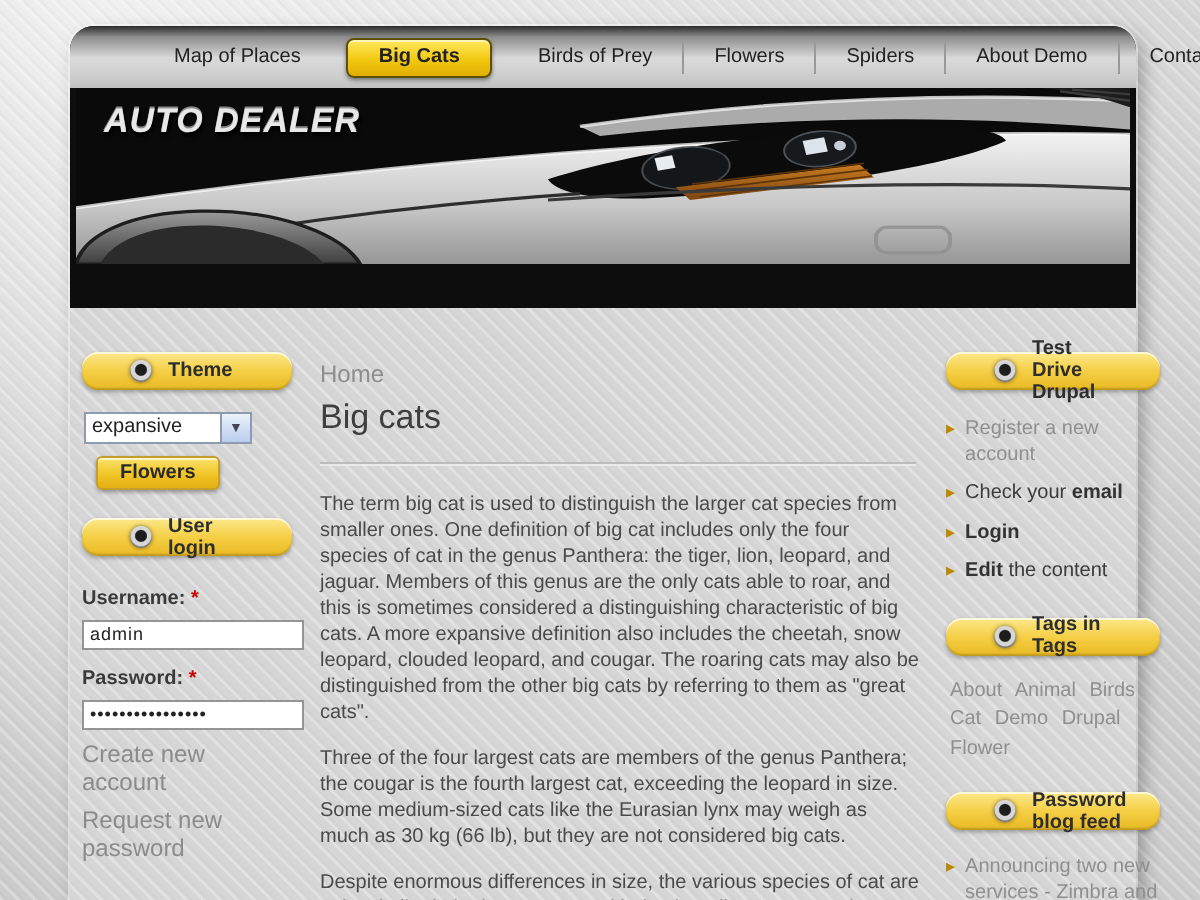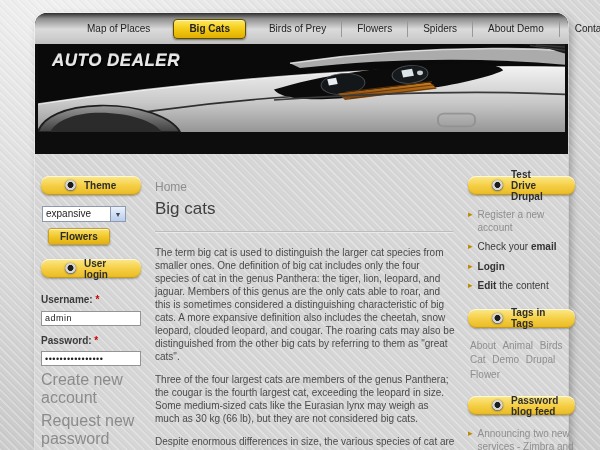--- a/index.html
+++ b/index.html
@@ -70,22 +70,22 @@
   .ybtn {
     display:inline-block; background:linear-gradient(#fbe26c, #f0c527 55%, #e2b012);
     border:1px solid #c69e2c; border-radius:3px; padding:2px 11px;
     font-size:10px; font-weight:bold; color:#2a2a2a; cursor:pointer;
     box-shadow: inset 0 1px 0 rgba(255,255,255,.65), 0 1px 2px rgba(0,0,0,.35);
   }
   .switch-wrap { margin:0 0 14px 7px; }
   .login-wrap  { margin:2px 0 9px 7px; }
   .flabel { font-size:10px; font-weight:bold; color:#3a3a3a; margin:9px 0 2px; }
   .req { color:#cf0000; }
-  .tin { width:100px; height:15px; border:1px solid #949494; background:#fff; font-size:9px; padding:0 3px; color:#222; letter-spacing:.5px; }
-  .glink { font-size:16px; color:#8b8b8b; text-decoration:none; display:block; margin:5px 0; cursor:pointer; }
+  .tin { width:111px; height:15px; border:1px solid #949494; background:#fff; font-size:9px; padding:0 3px; color:#222; letter-spacing:.5px; }
+  .glink { font-size:12px; color:#8b8b8b; text-decoration:none; display:block; margin:5px 0; cursor:pointer; }
   .brow { display:flex; gap:5px; font-size:10px; line-height:1.25; margin:7px 0; color:#8f8f8f; }
   .brow .bullet { color:#b98a00; font-size:9px; flex:0 0 auto; }
   .brow.dark { color:#3b3b3b; }
   .brow b { color:#333; }
   .mt16 { margin-top:16px; }
 
   
   .crumb { font-size:12px; color:#8d8d8d; margin:12px 0 5px; display:inline-block; cursor:pointer; }
   .ptitle { font-size:17px; font-weight:normal; color:#3e3e3e; margin:0 0 12px; }
   hr.tsep { border:0; border-top:1px solid #bcbcbc; border-bottom:1px solid #eaeaea; margin:0 2px 13px 0; }

